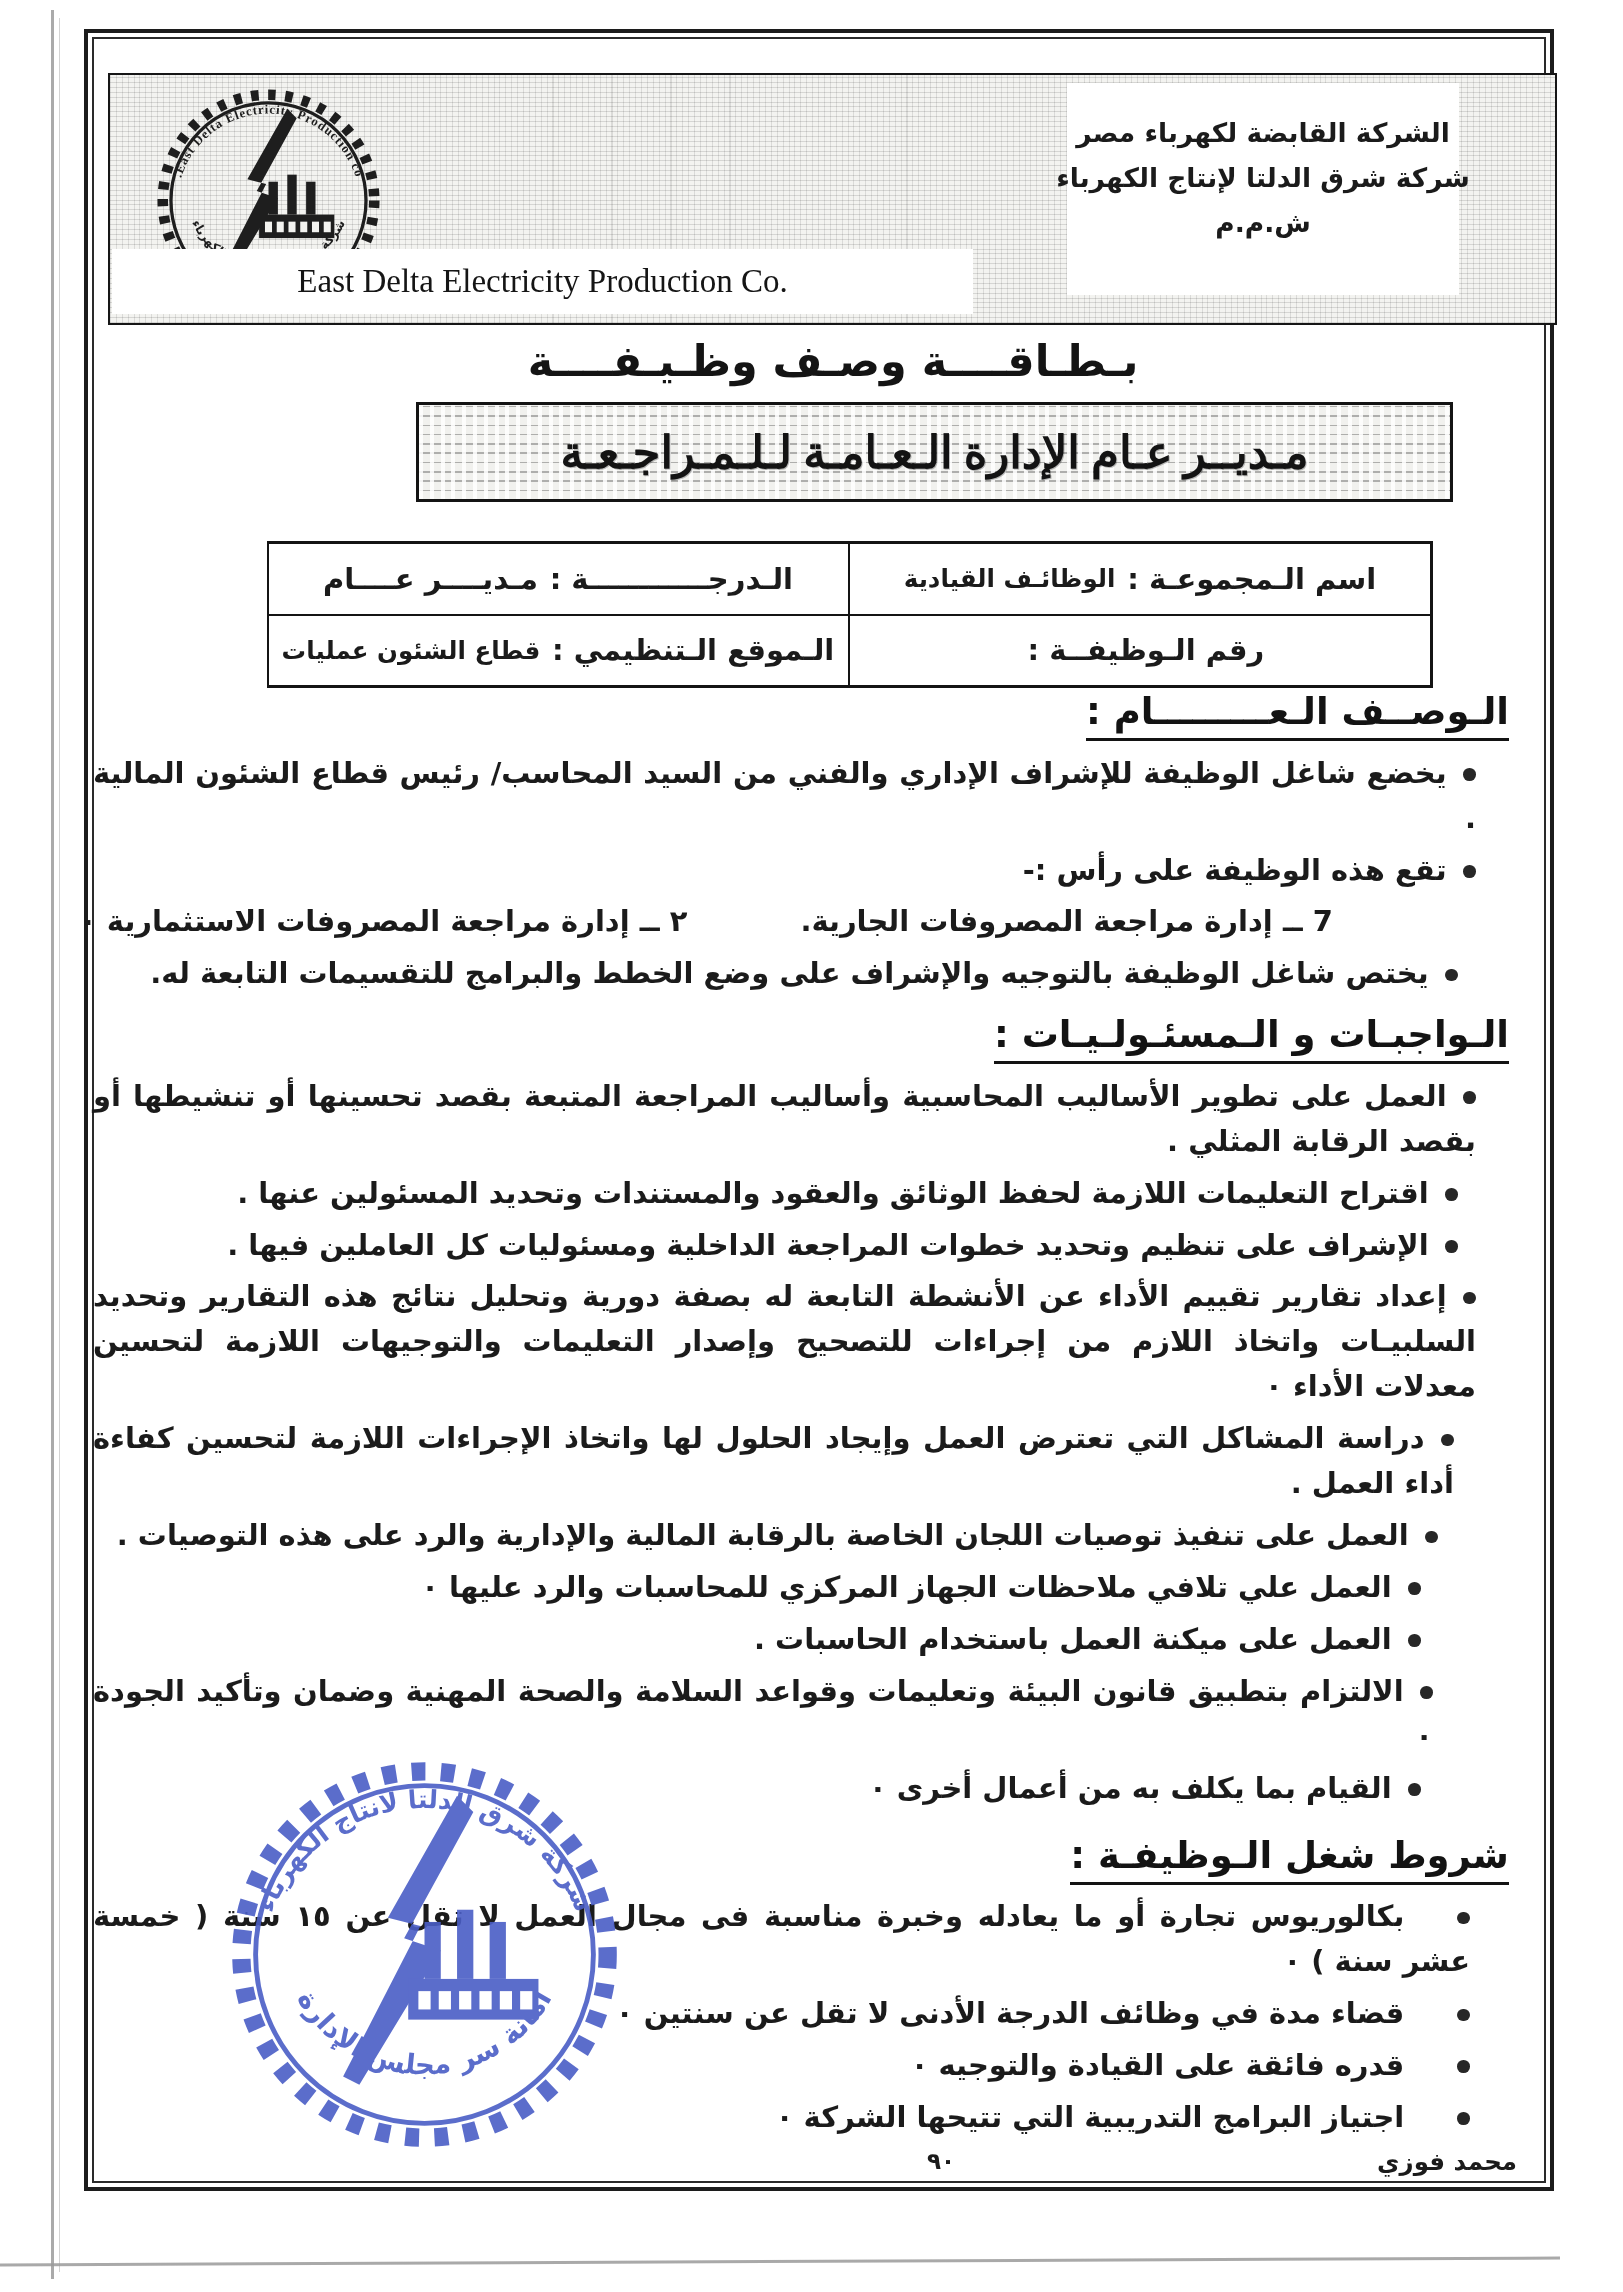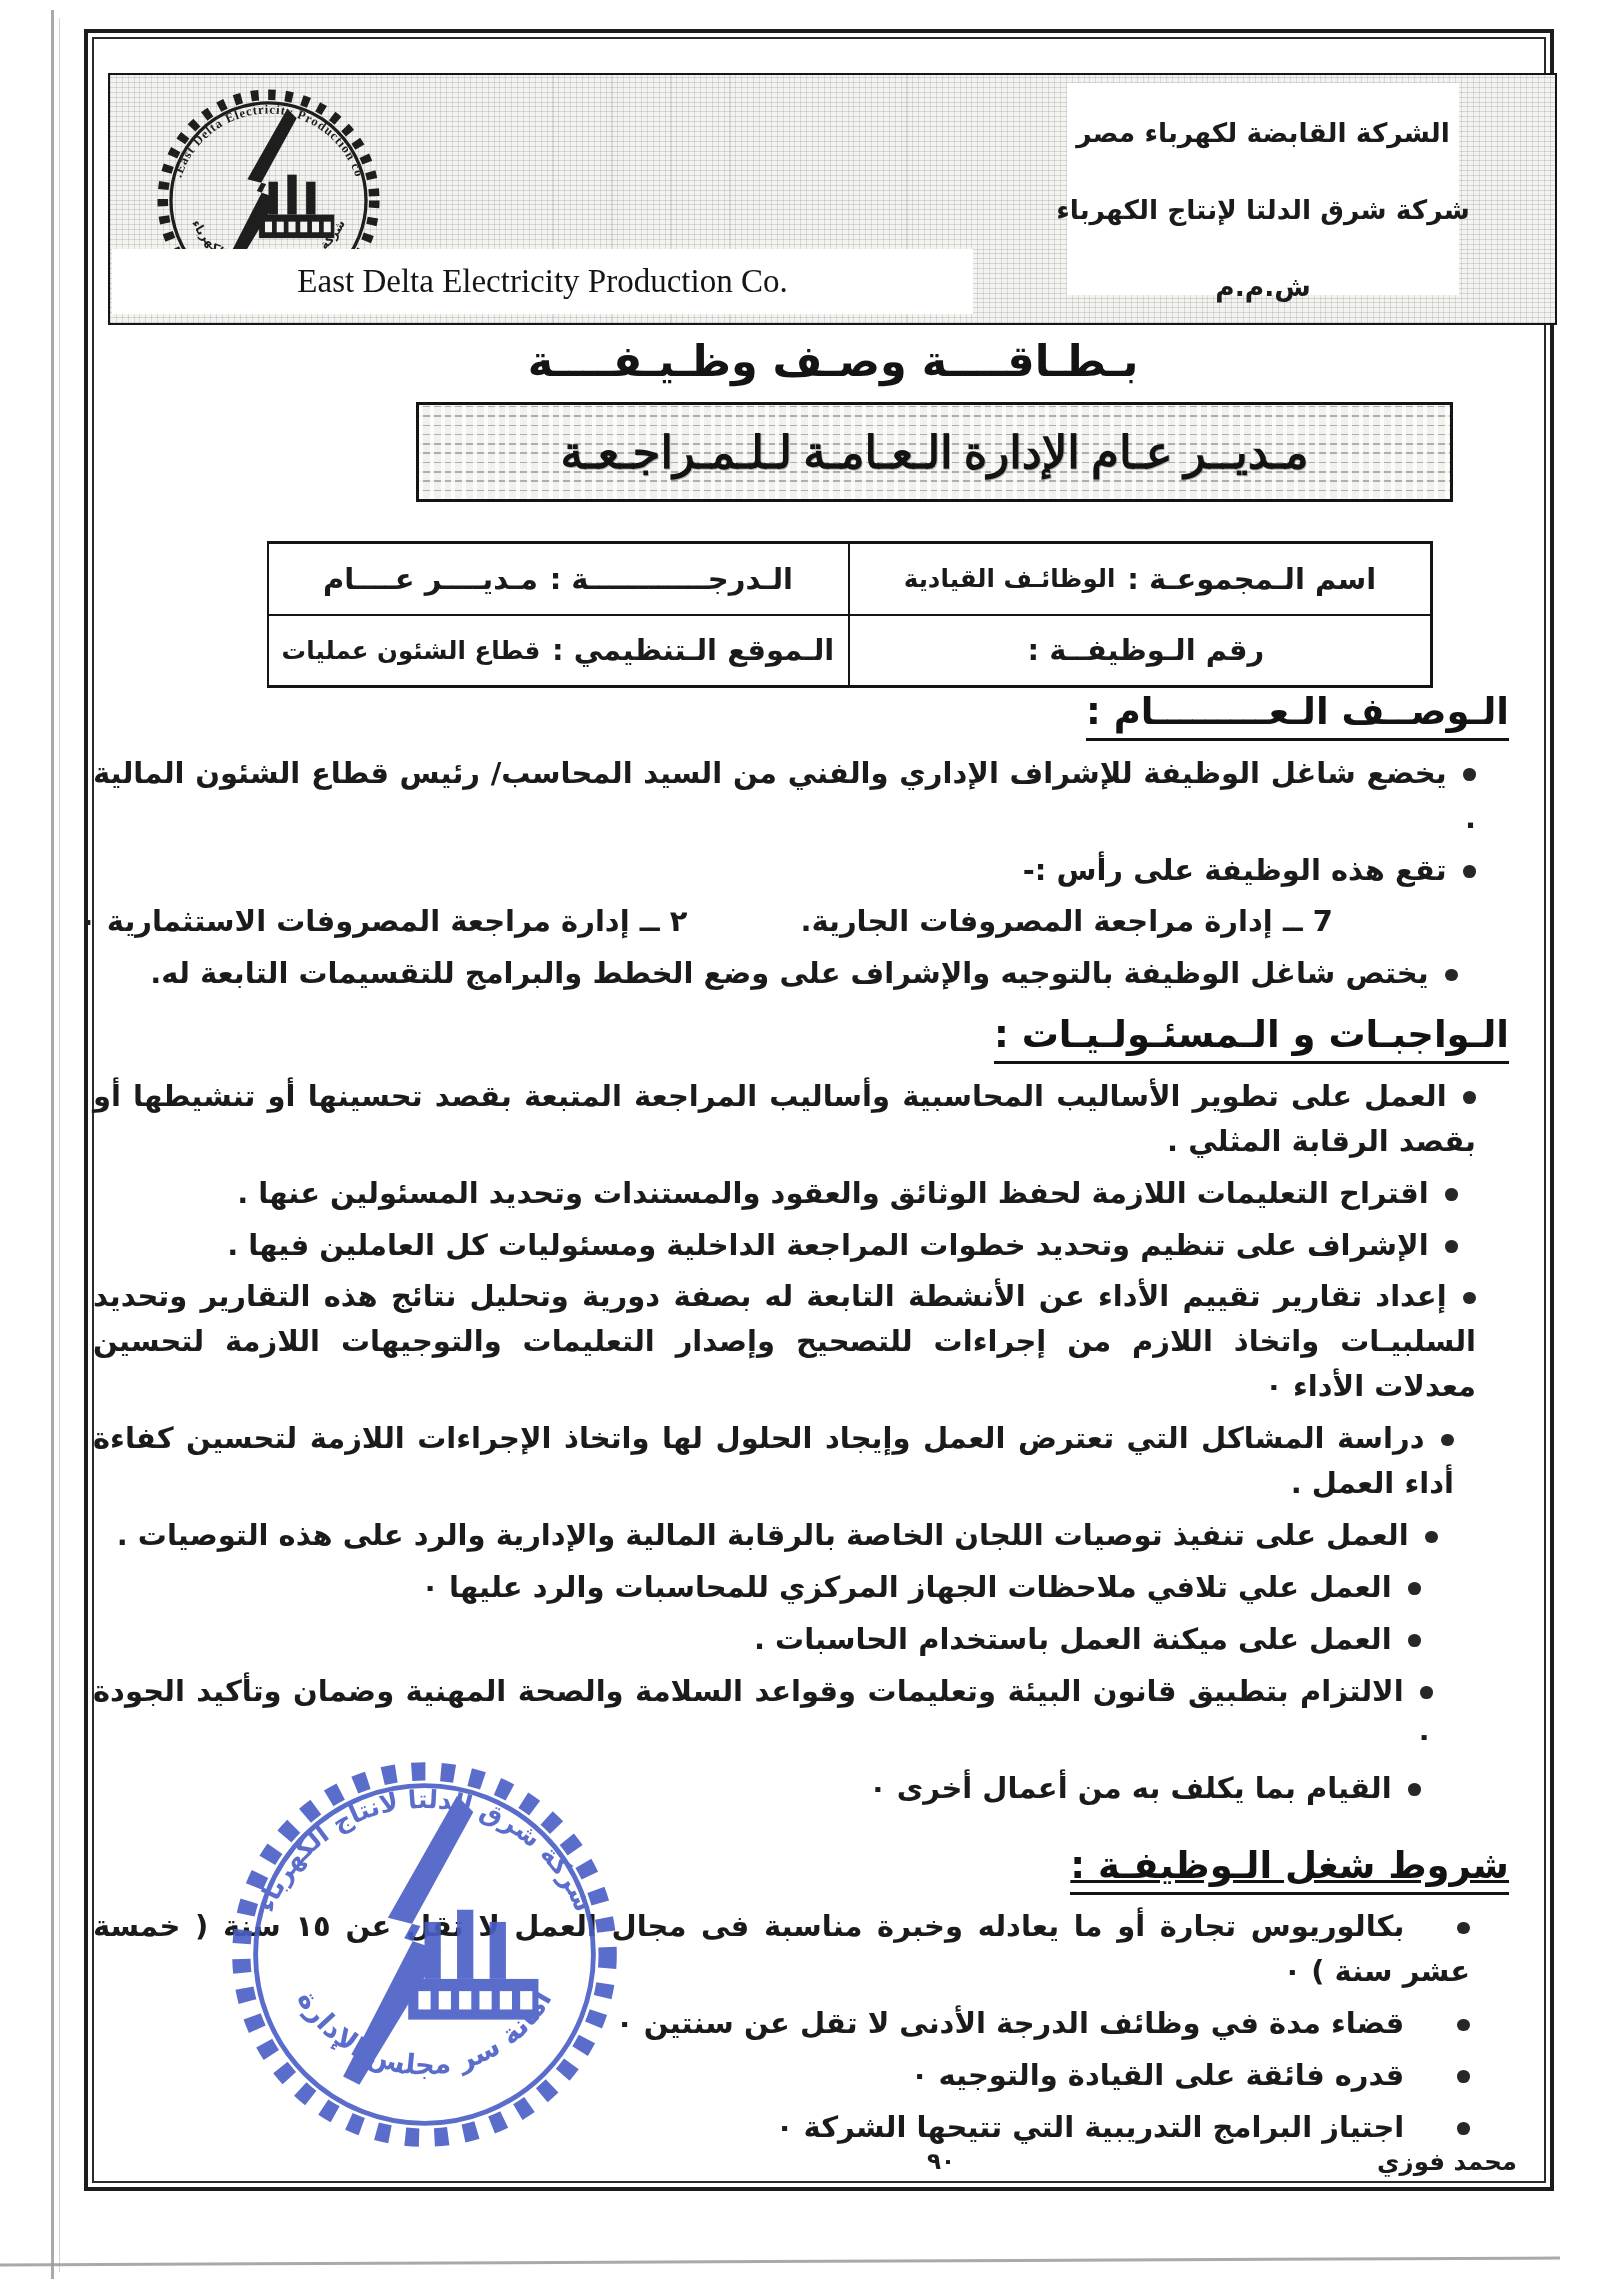--- a/index.html
+++ b/index.html
@@ -34,21 +34,21 @@
   .logo-wrap{position:absolute;left:41px;top:7.8px;width:235px;height:235px;}
   .en-strip{
     position:absolute;left:2px;top:174px;width:861px;height:65px;background:#ffffff;
     display:flex;align-items:center;justify-content:center;
   }
   .en-strip span{
     font-family:"Liberation Serif", serif;font-size:33px;font-weight:400;color:#151515;direction:ltr;
   }
   .ar-box{
     position:absolute;right:96px;top:7.8px;width:392px;height:212px;background:#ffffff;
-    display:flex;flex-direction:column;align-items:center;padding-top:27.4px;box-sizing:border-box;gap:32px;
+    display:flex;flex-direction:column;align-items:center;padding-top:27.4px;box-sizing:border-box;
   }
   .ar-box div{font-size:26.5px;font-weight:700;line-height:45px;white-space:nowrap;}
   
   .doc-title{
     position:absolute;left:392px;top:336px;width:882px;text-align:center;
     font-size:43px;font-weight:700;letter-spacing:1px;color:#141414;
   }
   .job-title-box{
     position:absolute;left:416px;top:402px;width:1037px;height:100px;box-sizing:border-box;
     border:3.9px solid #141414;
@@ -90,21 +90,21 @@
     content:"";display:inline-block;width:12.7px;height:12.7px;border-radius:50%;
     background:#272727;margin-left:16.7px;vertical-align:2px;
   }
   .gen li.bullet{padding-right:33px;}
   .duties li.bullet{padding-right:33px;}
   .reqs li.bullet{padding-right:39px;}
   .reqs li.bullet::before{margin-left:53px;}
   li.subrow{display:flex;gap:113px;padding-right:176px;white-space:nowrap;}
   .duties{margin-top:13.7px;}
   .h-duties{margin-top:9.8px;}
-  .h-reqs{margin-top:26px;text-decoration:underline;}
+  .h-reqs{margin-top:16px;}
   .reqs{margin-top:15.7px;}
   
   .stamp{position:absolute;left:221px;top:1751px;width:407px;height:407px;opacity:.9;}
   .stamp svg{color:#4a5ec6;}
   .logo-wrap svg{color:#1e1e1e;}
   
   .page-number{position:absolute;left:882px;top:2148px;width:118px;text-align:center;font-size:23px;font-weight:700;}
   .signature{position:absolute;right:106px;top:2147px;font-size:24.5px;font-weight:700;}
 </style>
 </head>

